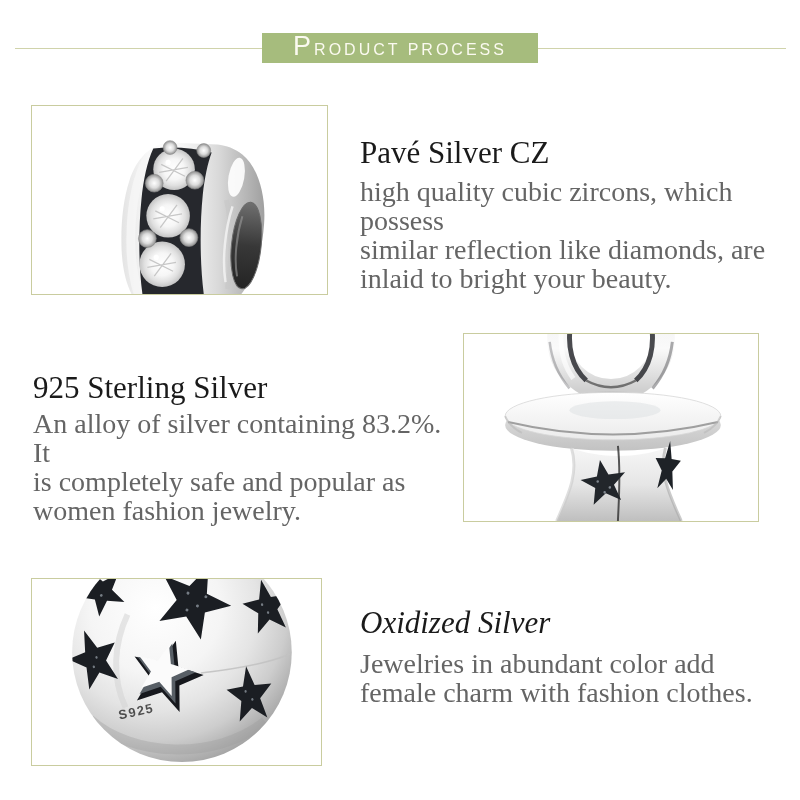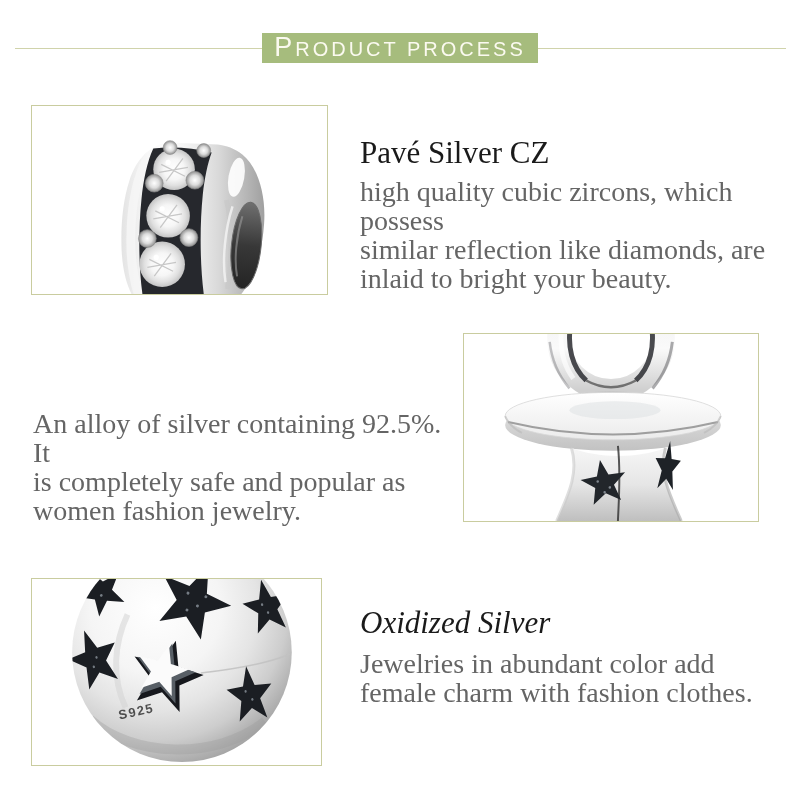--- a/index.html
+++ b/index.html
@@ -1,21 +1,21 @@
 <!DOCTYPE html>
 <html><head>
 <meta charset="utf-8">
 <style>
   html,body{margin:0;padding:0;background:#ffffff;}
   .page{position:relative;width:800px;height:800px;background:#fff;overflow:hidden;
         font-family:"Liberation Serif","DejaVu Serif",serif;}
   .hline{position:absolute;height:1px;background:#d0d3ab;}
   .banner{position:absolute;left:262px;top:33px;width:276px;height:30px;background:#a6bc7d;
           display:flex;align-items:center;justify-content:center;}
-  .banner-text{font-family:"Liberation Sans","DejaVu Sans",sans-serif;font-size:20px;
+  .banner-text{font-family:"Liberation Sans","DejaVu Sans",sans-serif;font-size:16px;
                letter-spacing:3px;color:#fbfaf0;line-height:30px;white-space:nowrap;}
   .banner-text::first-letter{font-size:27px;}
   .frame{position:absolute;margin:0;padding:0;border:1px solid #c9cc9f;background:#fff;box-sizing:border-box;}
   .frame svg{display:block;width:100%;height:100%;}
   .sec-title{position:absolute;margin:0;font-size:31px;font-weight:400;line-height:31px;
              color:#1a1a1a;white-space:nowrap;}
   .sec-desc{position:absolute;margin:0;font-size:28px;line-height:29px;color:#656565;
             white-space:pre-line;width:430px;}
 </style>
 </head>
@@ -91,21 +91,22 @@
           <path d="M209,112 C205,132 205,156 210,173" stroke="#9b9b9b" stroke-width="2" fill="none" opacity=".6"></path>
         </g>
       </g>
     </svg>
   </figure>
   <h2 class="sec-title" style="left:360px;top:137px;">Pavé Silver CZ</h2>
   <p class="sec-desc" style="left:360px;top:177px;">high quality cubic zircons, which possess
 similar reflection like diamonds, are
 inlaid to bright your beauty.</p>
 
-  <p class="sec-desc" style="left:33px;top:409px;">An alloy of silver containing 92.5%. It
+  <h2 class="sec-title" style="left:33px;top:372px;">925 Sterling Silver</h2>
+  <p class="sec-desc" style="left:33px;top:409px;">An alloy of silver containing 83.2%. It
 is completely safe and popular as
 women fashion jewelry.</p>
   <figure class="frame" style="left:463px;top:333px;width:296px;height:189px;">
     <svg viewBox="0 0 296 189" xmlns="http://www.w3.org/2000/svg">
       <defs>
         <linearGradient id="g2ring" x1="0" y1="0" x2="0" y2="1">
           <stop offset="0" stop-color="#ececec"></stop>
             <stop offset=".6" stop-color="#fafafa"></stop>
           <stop offset="1" stop-color="#cfcfcf"></stop>
         </linearGradient>

